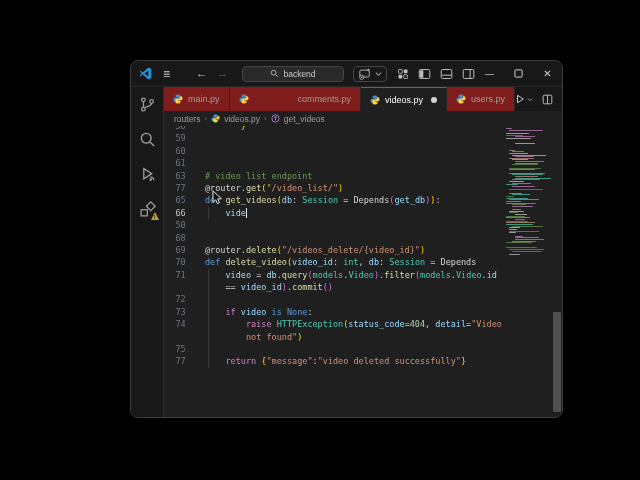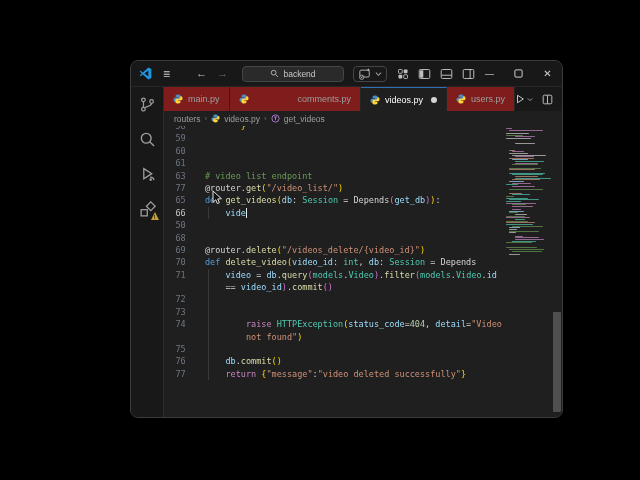--- a/index.html
+++ b/index.html
@@ -264,25 +264,24 @@
               <div class="crow"><span class="ln">77</span><span class="ctext"><span class="sy-pl">@router.</span><span class="sy-fn">get</span><span class="sy-b1">(</span><span class="sy-str">"/video_list/"</span><span class="sy-b1">)</span></span></div>
               <div class="crow"><span class="ln">65</span><span class="ctext"><span class="sy-kw">def</span><span class="sy-pl"> </span><span class="sy-fn">get_videos</span><span class="sy-b1">(</span><span class="sy-var">db</span><span class="sy-pl">: </span><span class="sy-cls">Session</span><span class="sy-pl"> = Depends</span><span class="sy-b2">(</span><span class="sy-var">get_db</span><span class="sy-b2">)</span><span class="sy-b1">)</span><span class="sy-pl">:</span></span></div>
               <div class="crow activeline"><span class="ln">66</span><span class="guide"></span><span class="ctext"><span class="sy-var">    vide</span><span class="caret"></span></span></div>
               <div class="crow"><span class="ln">50</span><span class="ctext"></span></div>
               <div class="crow"><span class="ln">68</span><span class="ctext"></span></div>
               <div class="crow"><span class="ln">69</span><span class="ctext"><span class="sy-pl">@router.</span><span class="sy-fn">delete</span><span class="sy-b1">(</span><span class="sy-str">"/videos_delete/{video_id}"</span><span class="sy-b1">)</span></span></div>
               <div class="crow"><span class="ln">70</span><span class="ctext"><span class="sy-kw">def</span><span class="sy-pl"> </span><span class="sy-fn">delete_video</span><span class="sy-b1">(</span><span class="sy-var">video_id</span><span class="sy-pl">: </span><span class="sy-cls">int</span><span class="sy-pl">, </span><span class="sy-var">db</span><span class="sy-pl">: </span><span class="sy-cls">Session</span><span class="sy-pl"> = Depends</span></span></div>
               <div class="crow"><span class="ln">71</span><span class="guide"></span><span class="ctext"><span class="sy-pl">    </span><span class="sy-var">video</span><span class="sy-pl"> = </span><span class="sy-var">db</span><span class="sy-pl">.</span><span class="sy-fn">query</span><span class="sy-b2">(</span><span class="sy-cls">models</span><span class="sy-pl">.</span><span class="sy-cls">Video</span><span class="sy-b2">)</span><span class="sy-pl">.</span><span class="sy-fn">filter</span><span class="sy-b2">(</span><span class="sy-cls">models</span><span class="sy-pl">.</span><span class="sy-cls">Video</span><span class="sy-pl">.</span><span class="sy-var">id</span></span></div>
               <div class="crow"><span class="ln"></span><span class="guide"></span><span class="ctext"><span class="sy-pl">    == </span><span class="sy-var">video_id</span><span class="sy-b2">)</span><span class="sy-pl">.</span><span class="sy-fn">commit</span><span class="sy-b2">()</span></span></div>
               <div class="crow"><span class="ln">72</span><span class="guide"></span><span class="ctext"></span></div>
-              <div class="crow"><span class="ln">73</span><span class="guide"></span></div>
+              <div class="crow"><span class="ln">73</span><span class="guide"></span><span class="ctext"><span class="sy-pl">    </span><span class="sy-ctl">if</span><span class="sy-pl"> </span><span class="sy-var">video</span><span class="sy-pl"> </span><span class="sy-kw">is</span><span class="sy-pl"> </span><span class="sy-kw">None</span><span class="sy-pl">:</span></span></div>
               <div class="crow"><span class="ln">74</span><span class="guide"></span><span class="ctext"><span class="sy-pl">        </span><span class="sy-ctl">raise</span><span class="sy-pl"> </span><span class="sy-cls">HTTPException</span><span class="sy-b1">(</span><span class="sy-var">status_code</span><span class="sy-pl">=</span><span class="sy-num">404</span><span class="sy-pl">, </span><span class="sy-var">detail</span><span class="sy-pl">=</span><span class="sy-str">"Video</span></span></div>
               <div class="crow"><span class="ln"></span><span class="guide"></span><span class="ctext"><span class="sy-pl">        </span><span class="sy-str">not found"</span><span class="sy-b1">)</span></span></div>
               <div class="crow"><span class="ln">75</span><span class="guide"></span></div>
-              <div class="crow"><span class="ln">76</span><span class="guide"></span><span class="ctext"><span class="sy-pl">    </span><span class="sy-var">db</span><span class="sy-pl">.</span><span class="sy-fn">commit</span><span class="sy-b1">()</span></span></div>
               <div class="crow"><span class="ln">77</span><span class="guide"></span><span class="ctext"><span class="sy-pl">    </span><span class="sy-ctl">return</span><span class="sy-pl"> </span><span class="sy-b1">{</span><span class="sy-str">"message"</span><span class="sy-pl">:</span><span class="sy-str">"video deleted successfully"</span><span class="sy-b1">}</span></span></div>
             </div>
           <div class="minimap" id="minimap">
               <div class="mm-row" style="margin-left: 0px; width: 6px; background: rgb(197, 134, 192); opacity: 0.7;"></div>
               <div class="mm-row" style="margin-left: 3px; width: 33.6507px; background: rgb(197, 134, 192); opacity: 0.7;"></div>
               <div class="mm-row"></div>
               <div class="mm-row" style="margin-left: 0px; width: 22.7467px; background: rgb(204, 204, 204); opacity: 0.7;"></div>
               <div class="mm-row" style="margin-left: 0px; width: 17.212px; background: rgb(106, 153, 85); opacity: 0.7;"></div>
               <div class="mm-row" style="margin-left: 9px; width: 19.6044px; background: rgb(197, 134, 192); opacity: 0.7;"></div>
               <div class="mm-row" style="margin-left: 0px; width: 24.7826px; background: rgb(204, 204, 204); opacity: 0.7;"></div>

